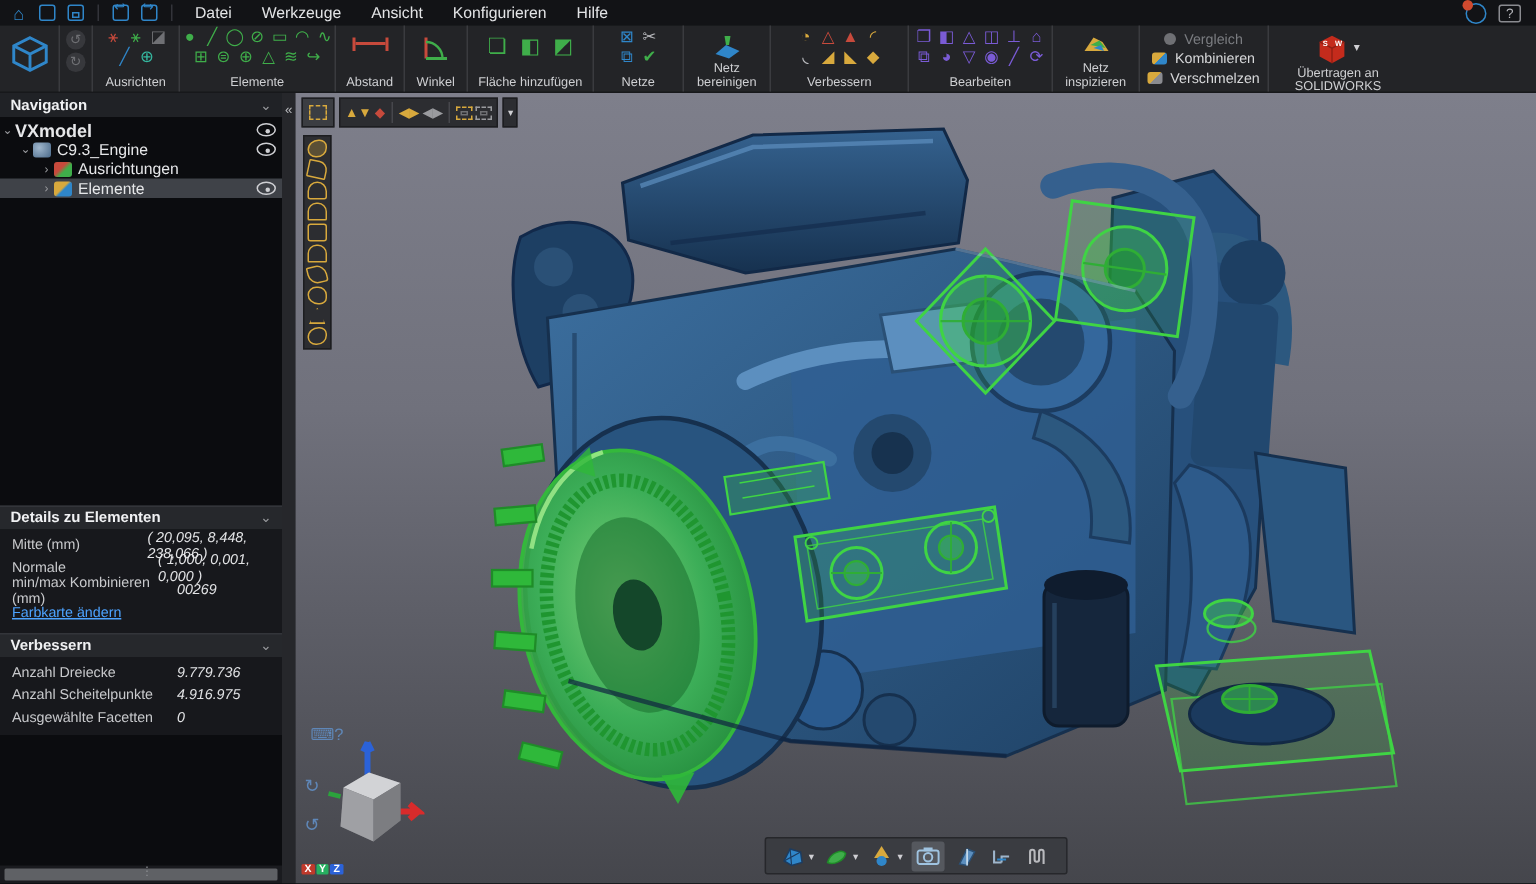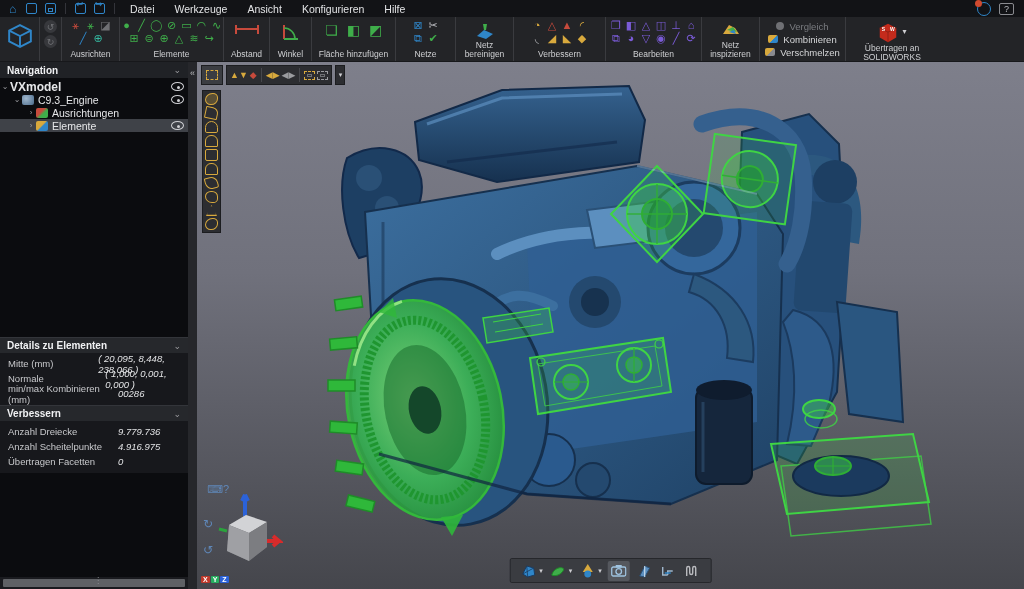--- a/index.html
+++ b/index.html
@@ -387,39 +387,40 @@
       <div class="drow">
         <span class="dl">Mitte (mm)</span>
           <span class="dv">( 20,095, 8,448, 238,066 )</span>
       </div>
       <div class="drow">
         <span class="dl">Normale</span>
           <span class="dv">( 1,000, 0,001, 0,000 )</span>
       </div>
       <div class="drow">
         <span class="dl">min/max Kombinieren (mm)</span>
-          <span class="dv">00286</span>
-      </div>
+          <span class="dv">00269</span>
+      </div>
+      <div class="linkrow"><a>Farbkarte ändern</a></div>
     </div>
 
     <div class="sect-hdr">
       <span>Verbessern</span>
       <span class="hcaret">⌄</span>
     </div>
     <div class="sect-body">
       <div class="drow">
         <span class="dl">Anzahl Dreiecke</span>
           <span class="dv">9.779.736</span>
       </div>
       <div class="drow">
         <span class="dl">Anzahl Scheitelpunkte</span>
           <span class="dv">4.916.975</span>
       </div>
       <div class="drow">
-        <span class="dl">Übertragen Facetten</span>
+        <span class="dl">Ausgewählte Facetten</span>
           <span class="dv">0</span>
       </div>
     </div>
 
     <div class="lp-gap"></div>
     <div class="hscroll">
         <div class="hthumb"></div>
       </div>
   </div>
 

